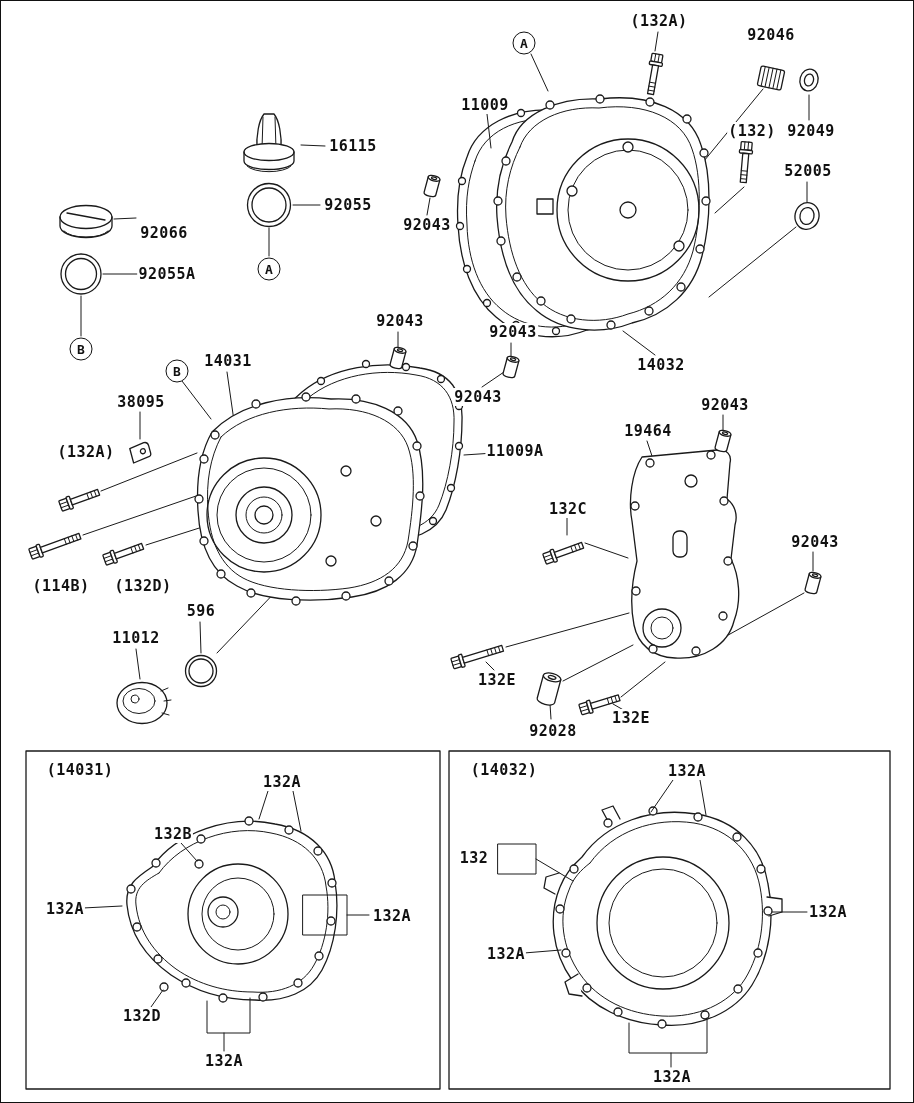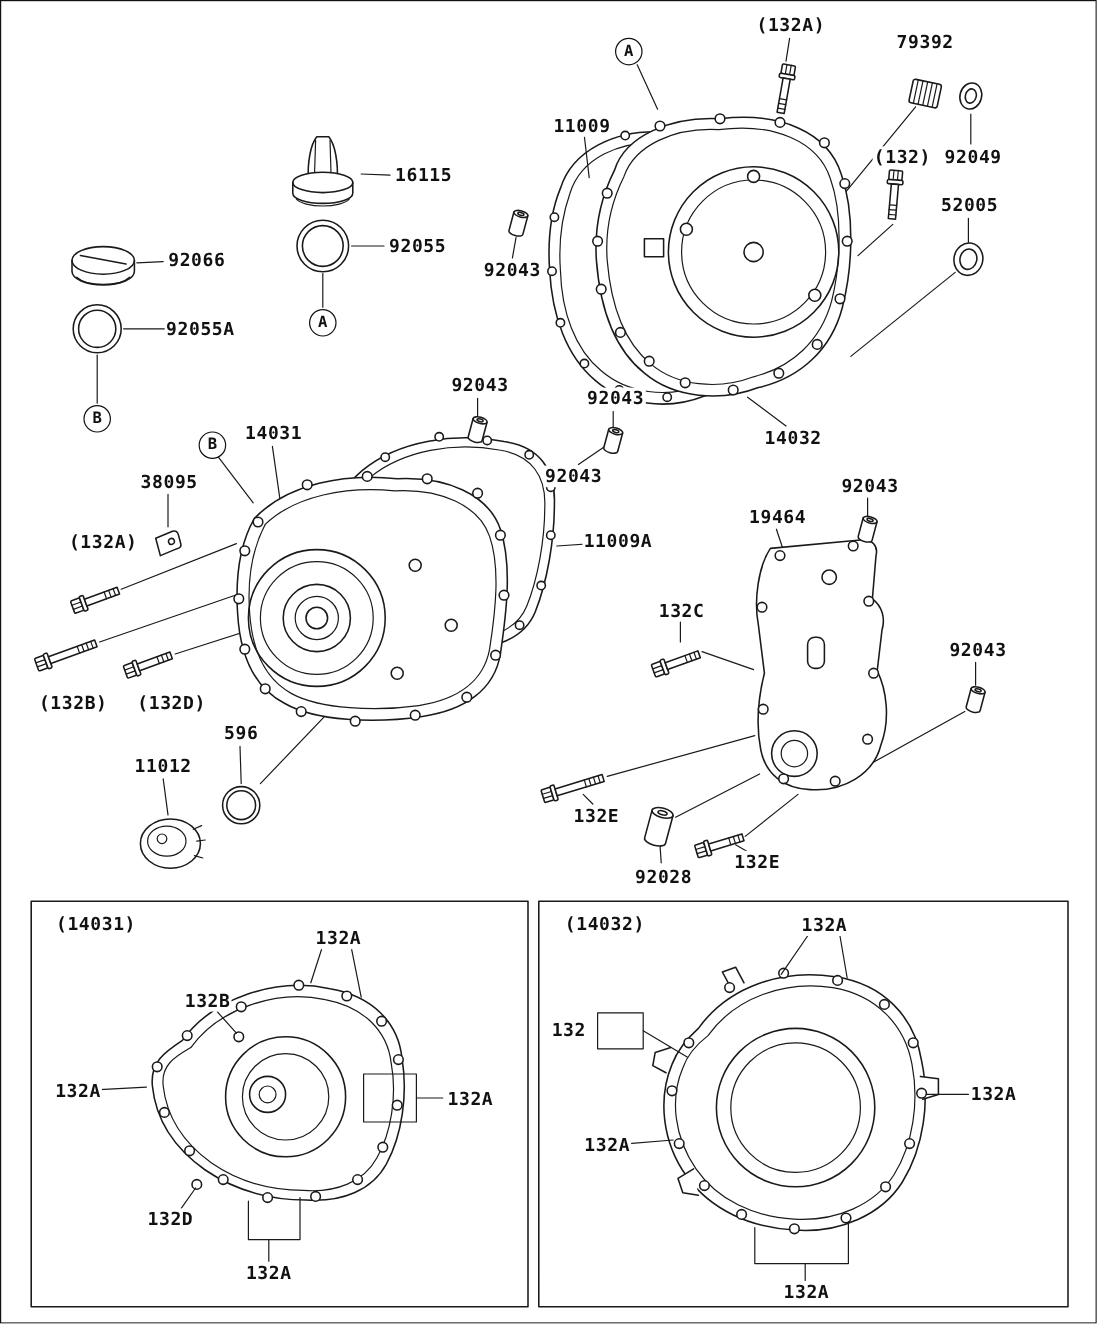--- a/index.html
+++ b/index.html
@@ -391,43 +391,43 @@
     <line x1="535" y1="858" x2="572" y2="880"></line>
     <line x1="806" y1="911" x2="771" y2="911"></line>
     <line x1="523" y1="952" x2="560" y2="949"></line>
     <polyline points="628,1022 628,1052 706,1052 706,1017" fill="none"></polyline>
     <line x1="670" y1="1052" x2="670" y2="1066"></line>
   </g>
 </svg>
 
   <div class="refmark" style="left:523px;top:42px">A</div>
   <div class="lbl" style="left:658px;top:20px">(132A)</div>
-  <div class="lbl" style="left:770px;top:34px">79392</div>
+  <div class="lbl" style="left:770px;top:34px">92046</div>
   <div class="lbl" style="left:484px;top:104px">11009</div>
   <div class="lbl" style="left:751px;top:130px">(132)</div>
   <div class="lbl" style="left:810px;top:130px">92049</div>
   <div class="lbl" style="left:807px;top:170px">52005</div>
   <div class="lbl" style="left:352px;top:145px">16115</div>
   <div class="lbl" style="left:347px;top:204px">92055</div>
-  <div class="lbl" style="left:163px;top:216px">92066</div>
+  <div class="lbl" style="left:163px;top:232px">92066</div>
   <div class="lbl" style="left:166px;top:273px">92055A</div>
   <div class="refmark" style="left:268px;top:268px">A</div>
   <div class="refmark" style="left:80px;top:348px">B</div>
   <div class="lbl" style="left:426px;top:224px">92043</div>
   <div class="lbl" style="left:399px;top:320px">92043</div>
   <div class="lbl" style="left:512px;top:331px">92043</div>
   <div class="lbl" style="left:477px;top:396px">92043</div>
   <div class="lbl" style="left:724px;top:404px">92043</div>
   <div class="lbl" style="left:814px;top:541px">92043</div>
   <div class="lbl" style="left:660px;top:364px">14032</div>
   <div class="lbl" style="left:227px;top:360px">14031</div>
   <div class="refmark" style="left:176px;top:370px">B</div>
   <div class="lbl" style="left:140px;top:401px">38095</div>
   <div class="lbl" style="left:85px;top:451px">(132A)</div>
-  <div class="lbl" style="left:60px;top:585px">(132B)</div>
+  <div class="lbl" style="left:60px;top:585px">(114B)</div>
   <div class="lbl" style="left:142px;top:585px">(132D)</div>
   <div class="lbl" style="left:514px;top:450px">11009A</div>
   <div class="lbl" style="left:647px;top:430px">19464</div>
   <div class="lbl" style="left:567px;top:508px">132C</div>
   <div class="lbl" style="left:200px;top:610px">596</div>
   <div class="lbl" style="left:135px;top:637px">11012</div>
   <div class="lbl" style="left:496px;top:679px">132E</div>
   <div class="lbl" style="left:552px;top:730px">92028</div>
   <div class="lbl" style="left:630px;top:717px">132E</div>
 

